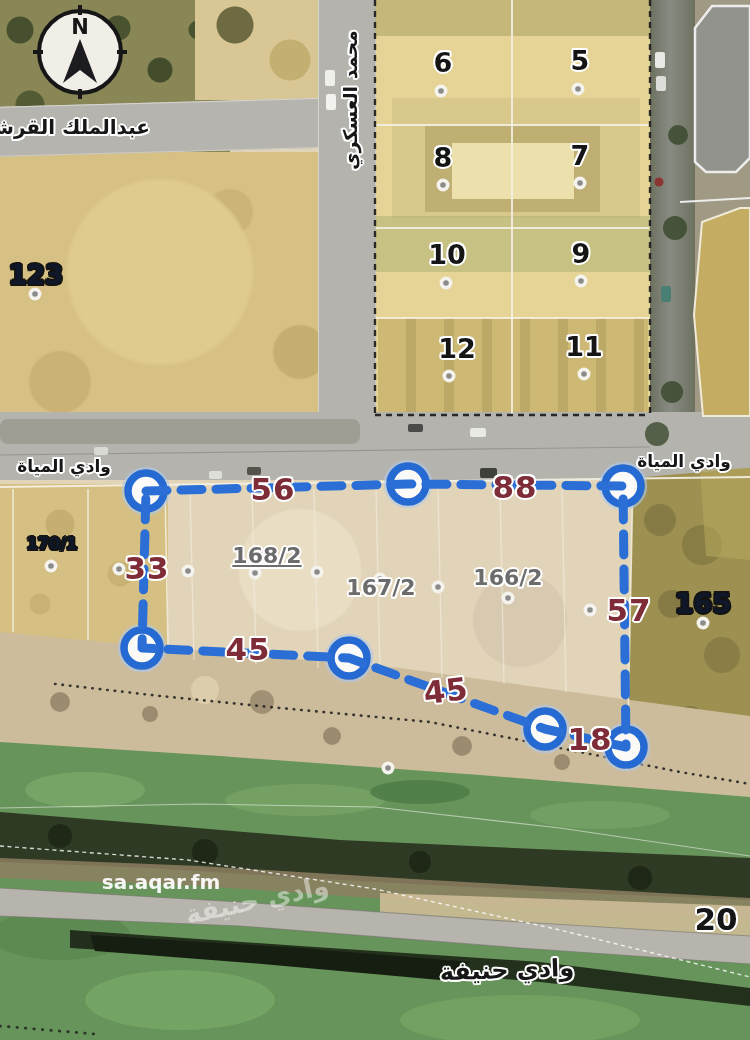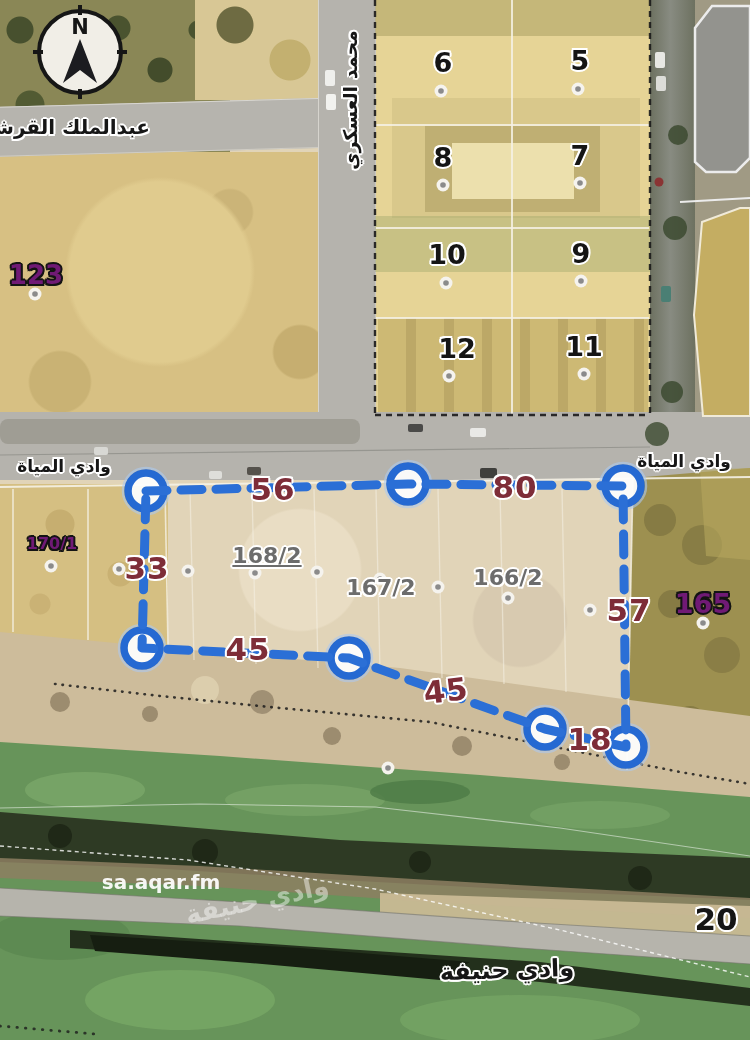--- a/index.html
+++ b/index.html
@@ -16,21 +16,21 @@
     font-family:"DejaVu Sans",sans-serif;
   }
   .o-w{ text-shadow:2px 0 0 #fff,-2px 0 0 #fff,0 2px 0 #fff,0 -2px 0 #fff,
         1.5px 1.5px 0 #fff,-1.5px 1.5px 0 #fff,1.5px -1.5px 0 #fff,-1.5px -1.5px 0 #fff;}
   .o-b{ text-shadow:2px 0 0 #141414,-2px 0 0 #141414,0 2px 0 #141414,0 -2px 0 #141414,
         1.5px 1.5px 0 #141414,-1.5px 1.5px 0 #141414,1.5px -1.5px 0 #141414,-1.5px -1.5px 0 #141414;}
   .street{font-size:17px;color:#161616;}
   .dim{font-size:31px;color:#7e2d38;letter-spacing:1px;}
   .blocknum{font-size:27px;color:#151515;}
   .parcel-gray{font-size:22px;color:#6c6c6c;}
-  .parcel-white{color:#701a75;}
+  .parcel-white{color:#0f172a;}
   
   #compass{
     position:absolute;left:37px;top:9px;width:86px;height:86px;z-index:55;
     background:#f1eee7;border:4px solid #161616;border-radius:50%;
   }
   .tick{position:absolute;background:#161616;}
   #compass .n{
     position:absolute;left:50%;top:14px;transform:translate(-50%,-50%);
     font-size:21px;font-weight:700;color:#161616;
   }
@@ -290,21 +290,21 @@
 
   <div class="lbl parcel-white o-b" style="left:36px;top:275px;font-size:26px;">123</div>
   <div class="lbl parcel-white o-b" style="left:52px;top:544px;font-size:16px;">170/1</div>
   <div class="lbl parcel-gray o-w" style="left:267px;top:556px;text-decoration:underline;">168/2</div>
   <div class="lbl parcel-gray o-w" style="left:381px;top:556px;margin-top:32px;">167/2</div>
   <div class="lbl parcel-gray o-w" style="left:508px;top:578px;">166/2</div>
   <div class="lbl parcel-white o-b" style="left:703px;top:603px;font-size:27px;">165</div>
   <div class="lbl blocknum o-w" style="left:716px;top:919px;font-size:31px;">20</div>
 
   <div class="lbl dim o-w" style="left:273px;top:489px;">56</div>
-  <div class="lbl dim o-w" style="left:515px;top:487px;">80</div>
+  <div class="lbl dim o-w" style="left:515px;top:487px;">88</div>
   <div class="lbl dim o-w" style="left:147px;top:568px;">33</div>
   <div class="lbl dim o-w" style="left:629px;top:610px;">57</div>
   <div class="lbl dim o-w" style="left:248px;top:649px;">45</div>
   <div class="lbl dim o-w" style="left:446px;top:691px;transform:translate(-50%,-50%) rotate(-7deg);">45</div>
   <div class="lbl dim o-w" style="left:590px;top:739px;">18</div>
 
   <div class="lbl wm" style="left:161px;top:882px;font-size:20px;">sa.aqar.fm</div>
   <div class="lbl wm" style="left:257px;top:900px;font-size:26px;color:rgba(255,255,255,.45);
               transform:translate(-50%,-50%) rotate(-12deg);">وادي حنيفة</div>
 </div>

